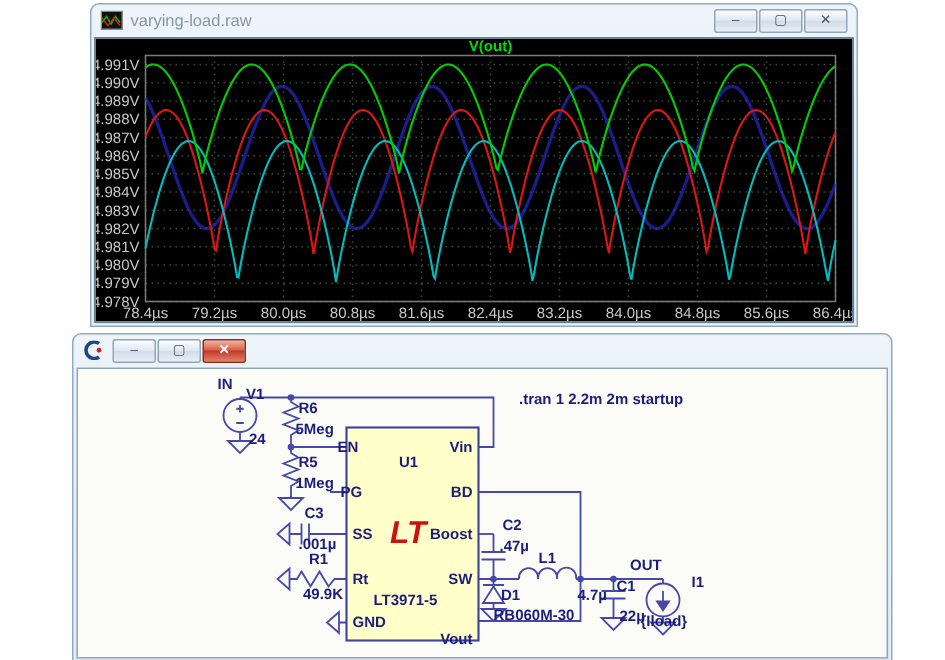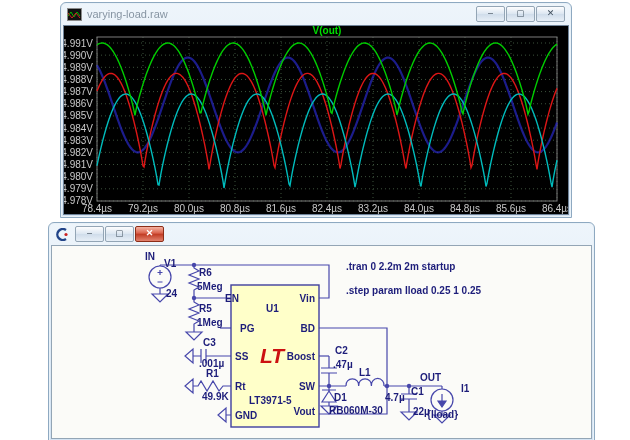--- a/index.html
+++ b/index.html
@@ -195,36 +195,35 @@
       <span class="schemlabel" style="left:112px;top:12px;">V1</span>
       <span class="schemlabel" style="left:114px;top:42px;">24</span>
       <span class="schemlabel" style="left:147px;top:21px;">R6</span>
       <span class="schemlabel" style="left:145px;top:35px;">5Meg</span>
       <span class="schemlabel" style="left:147px;top:57px;">R5</span>
       <span class="schemlabel" style="left:145px;top:71px;">1Meg</span>
       <span class="schemlabel" style="left:151px;top:91px;">C3</span>
       <span class="schemlabel" style="left:147px;top:112px;">.001µ</span>
       <span class="schemlabel" style="left:154px;top:122px;">R1</span>
       <span class="schemlabel" style="left:150px;top:145px;">49.9K</span>
-      <span class="schemlabel" style="left:294px;top:15px;">.tran 0 2.2m 2m startup</span>
-      <span class="schemlabel" style="left:294px;top:39px;">.step param Iload 0.25 1 0.25</span>
+      <span class="schemlabel" style="left:294px;top:15px;">.tran 1 2.2m 2m startup</span>
       <span class="schemlabel" style="left:214px;top:57px;">U1</span>
       <span class="schemlabel ltlogo" style="left:208px;top:98px;">LT</span>
       <span class="schemlabel" style="left:197px;top:149px;">LT3971-5</span>
 
       <span class="schemlabel" style="left:173px;top:47px;">EN</span>
-      <span class="schemlabel" style="left:188px;top:77px;">PG</span>
+      <span class="schemlabel" style="left:175px;top:77px;">PG</span>
       <span class="schemlabel" style="left:183px;top:105px;">SS</span>
       <span class="schemlabel" style="left:183px;top:135px;">Rt</span>
       <span class="schemlabel" style="left:183px;top:164px;">GND</span>
       <span class="schemlabel" style="right:274px;top:47px;">Vin</span>
       <span class="schemlabel" style="right:274px;top:77px;">BD</span>
       <span class="schemlabel" style="right:274px;top:105px;">Boost</span>
       <span class="schemlabel" style="right:274px;top:135px;">SW</span>
-      <span class="schemlabel" style="right:274px;top:160px;text-align:right;">Vout</span>
+      <span class="schemlabel" style="right:274px;top:175px;text-align:right;">Vout</span>
 
       <span class="schemlabel" style="left:283px;top:99px;">C2</span>
       <span class="schemlabel" style="left:281px;top:113px;">.47µ</span>
       <span class="schemlabel" style="left:282px;top:146px;">D1</span>
       <span class="schemlabel" style="left:277px;top:159px;">RB060M-30</span>
       <span class="schemlabel" style="left:307px;top:121px;">L1</span>
       <span class="schemlabel" style="left:304px;top:146px;margin-left:29px;">4.7µ</span>
       <span class="schemlabel" style="left:368px;top:126px;">OUT</span>
       <span class="schemlabel" style="left:359px;top:140px;">C1</span>
       <span class="schemlabel" style="left:361px;top:160px;">22µ</span>

